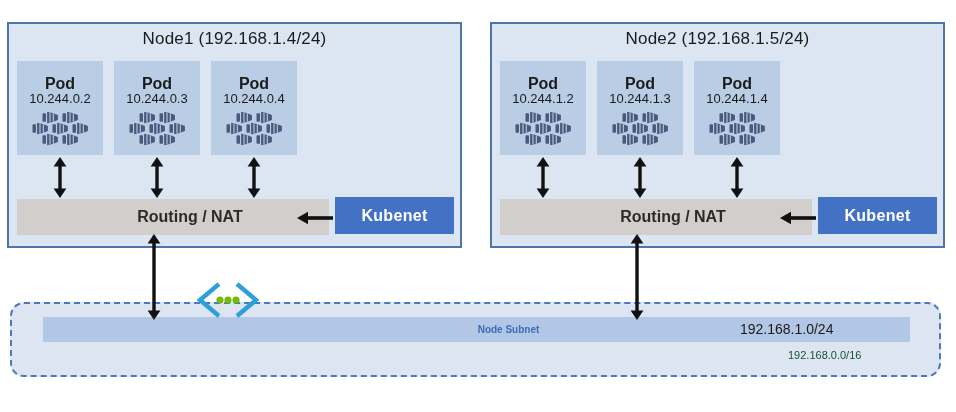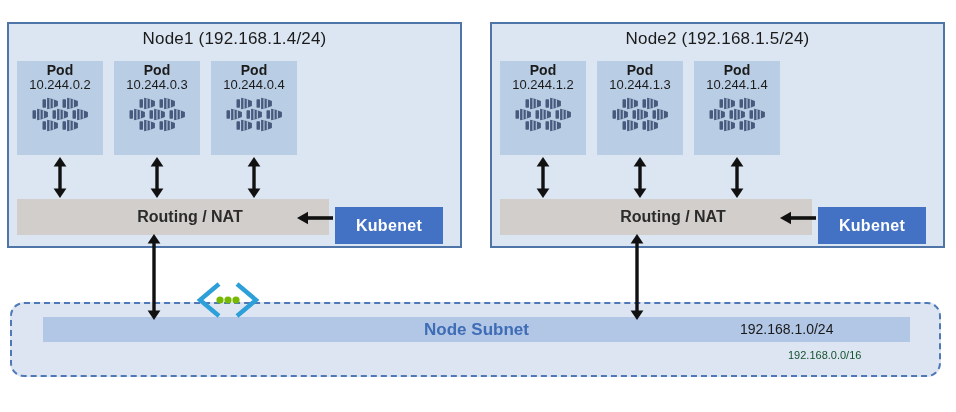--- a/index.html
+++ b/index.html
@@ -14,49 +14,49 @@
   }
   .node-title{
     text-align:center;margin-top:5px;font-size:17px;font-weight:400;
     color:#1b1b1b;letter-spacing:.2px;
   }
   
   .pod{
     position:absolute;top:37px;width:86px;height:94px;background:#b9cde4;
     display:flex;flex-direction:column;align-items:center;
   }
-  .pod-label{margin-top:1px;font-size:14px;font-weight:700;color:#1b1b1b;line-height:16px;}
+  .pod-label{margin-top:15px;font-size:16px;font-weight:700;color:#1b1b1b;line-height:16px;}
   .pod-ip{font-size:13px;color:#1b1b1b;line-height:14px;}
   .crates{margin-top:5px;display:block;}
   
   .router{
     position:absolute;left:8px;top:175px;width:278px;height:36px;background:#d2cecb;
     display:flex;align-items:center;justify-content:center;
     font-size:16px;font-weight:600;color:#2b2b2b;padding-left:34px;
   }
   .agent{
-    position:absolute;left:326px;top:183px;width:108px;height:37px;background:#4372c4;
+    position:absolute;left:326px;top:173px;width:119px;height:37px;background:#4372c4;
     display:flex;align-items:center;justify-content:center;
     font-size:16px;font-weight:700;color:#ffffff;letter-spacing:.3px;
   }
   
   .arrow{position:absolute;z-index:6;}
   
   .vnet{
     position:absolute;left:10px;top:302px;width:931px;height:75px;
     background:#dde5f2;border:2px dashed #4e79b6;border-radius:14px;
     box-sizing:border-box;z-index:1;
   }
   .band{
     position:absolute;left:43px;top:317px;width:867px;height:25px;
     background:#b2c6e6;z-index:2;
   }
   .band-label{
-    width:100%;text-align:center;line-height:25px;font-size:17px;
-    font-weight:700;color:#3e6cb5;
+    width:100%;text-align:center;line-height:25px;font-size:10px;
+    font-weight:700;color:#3e6cb5;padding-left:32px;
   }
   .subnet-cidr{
     position:absolute;left:740px;top:317px;height:25px;line-height:25px;
     font-size:14px;color:#1a1a1a;z-index:3;
   }
   .vnet-label{
     position:absolute;left:46px;top:346px;font-size:17.5px;font-weight:700;
     color:#2d6cb5;z-index:3;letter-spacing:.2px;
   }
   .vnet-cidr{

